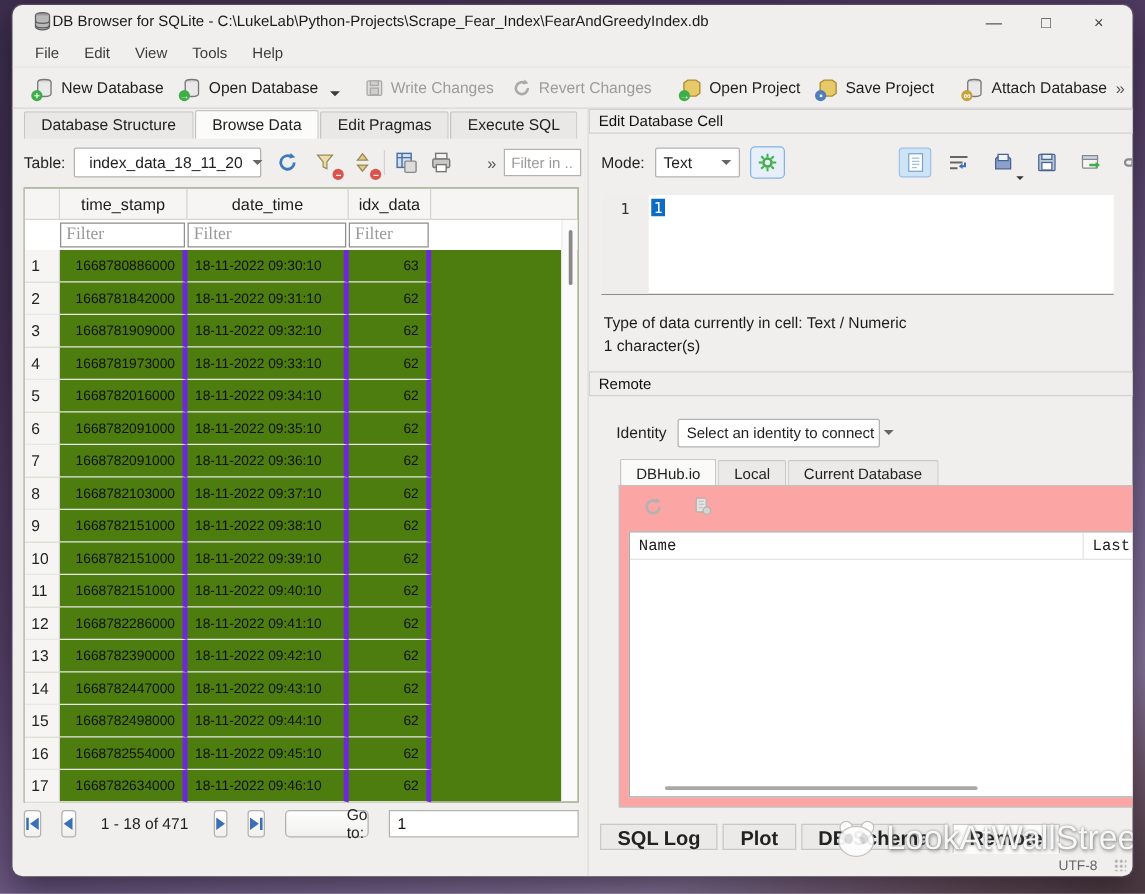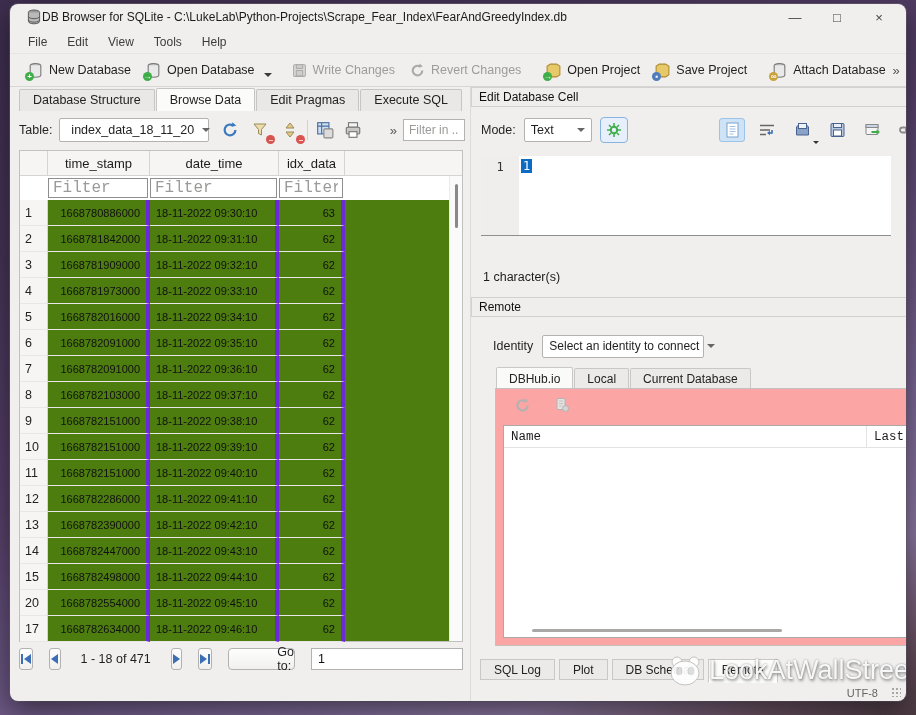--- a/index.html
+++ b/index.html
@@ -52,21 +52,21 @@
   .filter-in { width:62px; height:22px; border:1px solid #b3b2b1; background:#fff; font-size:12px; padding:0 5px; color:#333; font-family:"Liberation Sans",sans-serif; }
   .filter-in::placeholder, .fcell input::placeholder { color:#9b9a99; }
   .chev { color:#555; font-size:13px; margin:0 6px 0 2px; }
   
   .grid { position:absolute; left:9px; top:146px; width:444px; height:492px; background:#4d7c0f; border:1px solid #c2c1c0; }
   .ghead { display:flex; height:25px; background:#f6f5f4; border-bottom:1px solid #d5d4d3; }
   .ghead .hc { font-size:13px; color:#1c1c1c; display:flex; align-items:center; justify-content:center; border-right:1px solid #d5d4d3; }
   .c0 { width:28px; flex:0 0 28px; } .c1 { width:102px; flex:0 0 102px; } .c2 { width:129px; flex:0 0 129px; } .c3 { width:66px; flex:0 0 66px; }
   .frow { display:flex; height:24px; align-items:center; background:#fff; }
   .fcell { padding:1px 2px 1px 0; }
-  .fcell input { width:100%; height:20px; border:1px solid #8f8e8d; font-size:16px; padding:0 4px; color:#333; font-family:Liberation Mono, monospace; }
+  .fcell input { width:100%; height:20px; border:1px solid #8f8e8d; font-size:14px; padding:0 4px; color:#333; font-family:Liberation Serif, serif; }
   .grid-row { display:flex; height:26px; }
   .grid-row .rn { background:#f6f5f4; border-right:1px solid #d5d4d3; border-bottom:1px solid #e8e7e6; font-size:12.5px; color:#222; display:flex; align-items:center; padding-left:5px; }
   .grid-row .dc { border-right:4px solid #6d28d9; border-bottom:1px solid #e8e7e6; font-size:11px; color:#111; display:flex; align-items:center; padding:0 6px; }
   .dc.num { justify-content:flex-end; }
   .vscroll { position:absolute; right:0; top:25px; bottom:0; width:13px; background:#fafafa; border-left:1px solid #ecebea; }
   .vthumb { position:absolute; left:5px; top:8px; width:3px; height:44px; background:#8a8988; border-radius:2px; }
   
   .record-nav { position:absolute; left:9px; top:643px; width:444px; height:24px; display:flex; align-items:center; gap:16px; }
   .nav-btn { width:24px; height:22px; border:1px solid #b3b2b1; border-radius:3px; background:linear-gradient(#fefefe,#f1f0ef); display:flex; align-items:center; justify-content:center; }
   .nav-status { font-size:12.5px; color:#1f1f1f; margin:0 4px; white-space:nowrap; }
@@ -97,21 +97,21 @@
   .rtab { padding:3px 12px; font-size:12px; color:#222; background:#ebeae9; border:1px solid #c9c8c7; border-bottom:none; margin-right:1px; border-radius:2px 2px 0 0; height:20px; }
   .rtab.active { background:#fafaf9; height:21px; margin-top:-1px; padding-top:4px; }
   .remote-frame { position:absolute; left:24px; right:12px; top:301px; height:258px; border:1px solid #c2c1c0; background:#fca5a5;font-family:Liberation Mono, monospace; }
   .remote-toolbar { height:32px; display:flex; align-items:center; gap:16px; padding:0 14px; }
   .remote-list { position:absolute; left:7px; right:7px; top:36px; bottom:7px; background:#fff; border:1px solid #aaa9a8; }
   .rl-head { display:flex; height:22px; border-bottom:1px solid #e4e3e2; align-items:center; }
   .rl-name { flex:1; padding-left:7px; font-size:12.5px; color:#1c1c1c; border-right:1px solid #e4e3e2; height:100%; display:flex; align-items:center; }
   .rl-mod { width:110px; padding-left:7px; font-size:12.5px; color:#1c1c1c; }
   .hscroll { position:absolute; left:28px; bottom:5px; width:250px; height:3px; background:#a9a8a7; border-radius:2px; }
   .dock-tabs { position:absolute; left:9px; top:572px; display:flex; }
-  .dtab { padding:3px 13px; font-size:12px; color:#222; background:#ebeae9; border:1px solid #c9c8c7; margin-right:4px; height:21px; }
+  .dtab { padding:3px 13px; font-size:16px; color:#222; background:#ebeae9; border:1px solid #c9c8c7; margin-right:4px; height:21px;font-weight:bold; }
   .dtab.active { background:#fcfcfb; border-bottom-color:#fcfcfb; height:24px; }
   
   .watermark { position:absolute; left:655px; top:648px; display:flex; align-items:center; gap:4px; pointer-events:none; }
   .wm-text { font-size:27px; color:rgba(255,255,255,.92); letter-spacing:0; text-shadow:0 0 2px rgba(120,120,120,.8), 1px 2px 3px rgba(90,90,90,.6); }
   .utf8 { position:absolute; right:28px; top:683px; font-size:11px; color:#666; }
   .grip { position:absolute; right:5px; bottom:4px; width:10px; height:10px;
     background-image:radial-gradient(circle,#a8a7a6 1px,transparent 1.2px); background-size:4px 4px; }
   svg { display:block; }
 </style>
 </head>
@@ -373,21 +373,21 @@
           <span class="dc c2">18-11-2022 09:43:10</span>
           <span class="dc num c3">62</span>
         </div>
         <div class="grid-row">
           <span class="rn c0">15</span>
           <span class="dc num c1">1668782498000</span>
           <span class="dc c2">18-11-2022 09:44:10</span>
           <span class="dc num c3">62</span>
         </div>
         <div class="grid-row">
-          <span class="rn c0">20</span>
+          <span class="rn c0">16</span>
           <span class="dc num c1">1668782554000</span>
           <span class="dc c2">18-11-2022 09:45:10</span>
           <span class="dc num c3">62</span>
         </div>
         <div class="grid-row">
           <span class="rn c0">17</span>
           <span class="dc num c1">1668782634000</span>
           <span class="dc c2">18-11-2022 09:46:10</span>
           <span class="dc num c3">62</span>
         </div>
@@ -505,20 +505,21 @@
       </div>
     </div>
     <div class="editor">
       <div class="gutter">
         <span>1</span>
       </div>
       <div class="edit-content">
         <span class="sel">1</span>
       </div>
     </div>
+    <div class="cell-info1">Type of data currently in cell: Text / Numeric</div>
     <div class="cell-info2">1 character(s)</div>
     <div class="apply-btn">Apply</div>
 
     <div class="dock-title remote-title-pos">
       <span>Remote</span>
       <span class="dock-icons">
         <span class="float-ic"></span>
         <span class="close-ic">×</span>
       </span>
     </div>

